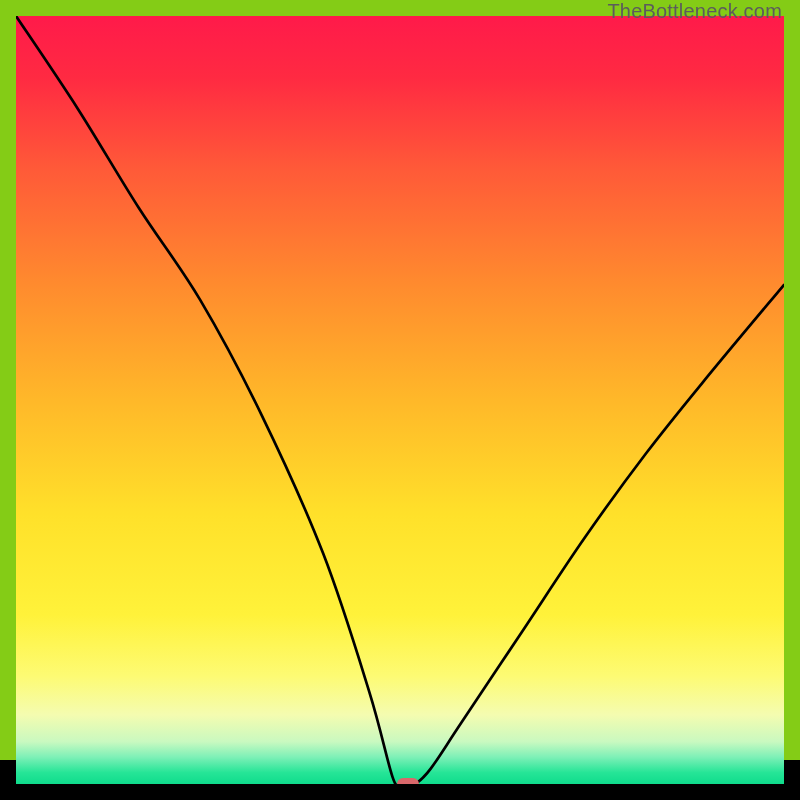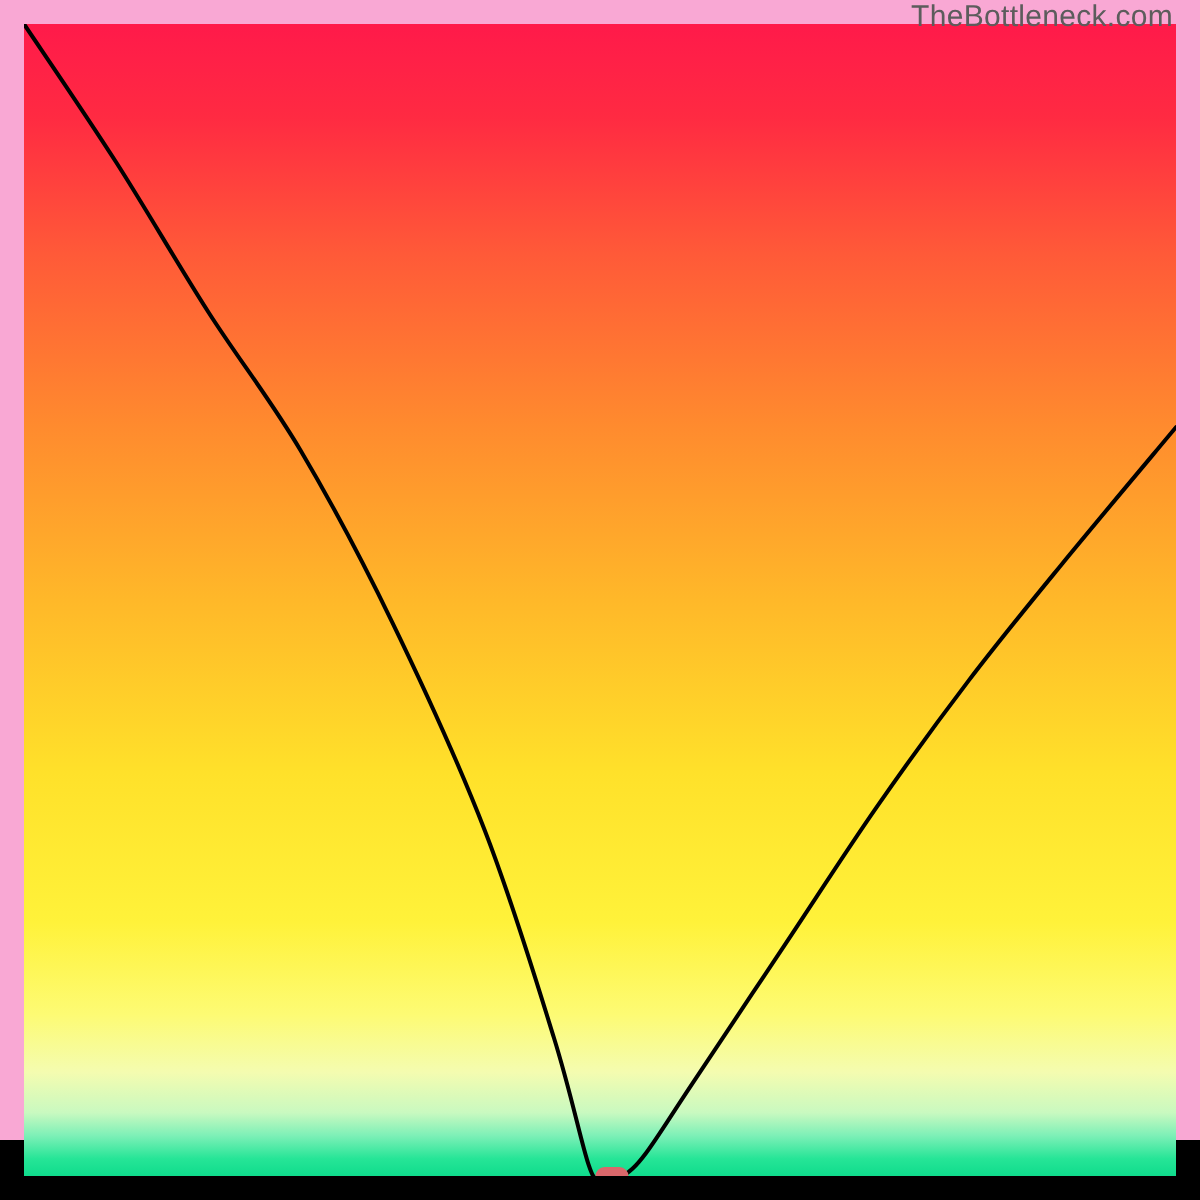--- a/index.html
+++ b/index.html
@@ -8,21 +8,21 @@
     width: 800px;
     height: 800px;
     background: #000;
     overflow: hidden;
     font-family: -apple-system, BlinkMacSystemFont, "Segoe UI", Arial, sans-serif;
   }
   .frame {
     position: relative;
     width: 800px;
     height: 760px;
-    background: #f9a8d4;
+    background: #84cc16;
   }
   .plot-area {
     position: absolute;
     left: 16px;
     top: 16px;
     width: 768px;
     height: 768px;
     overflow: hidden;
   }
   .gradient {

